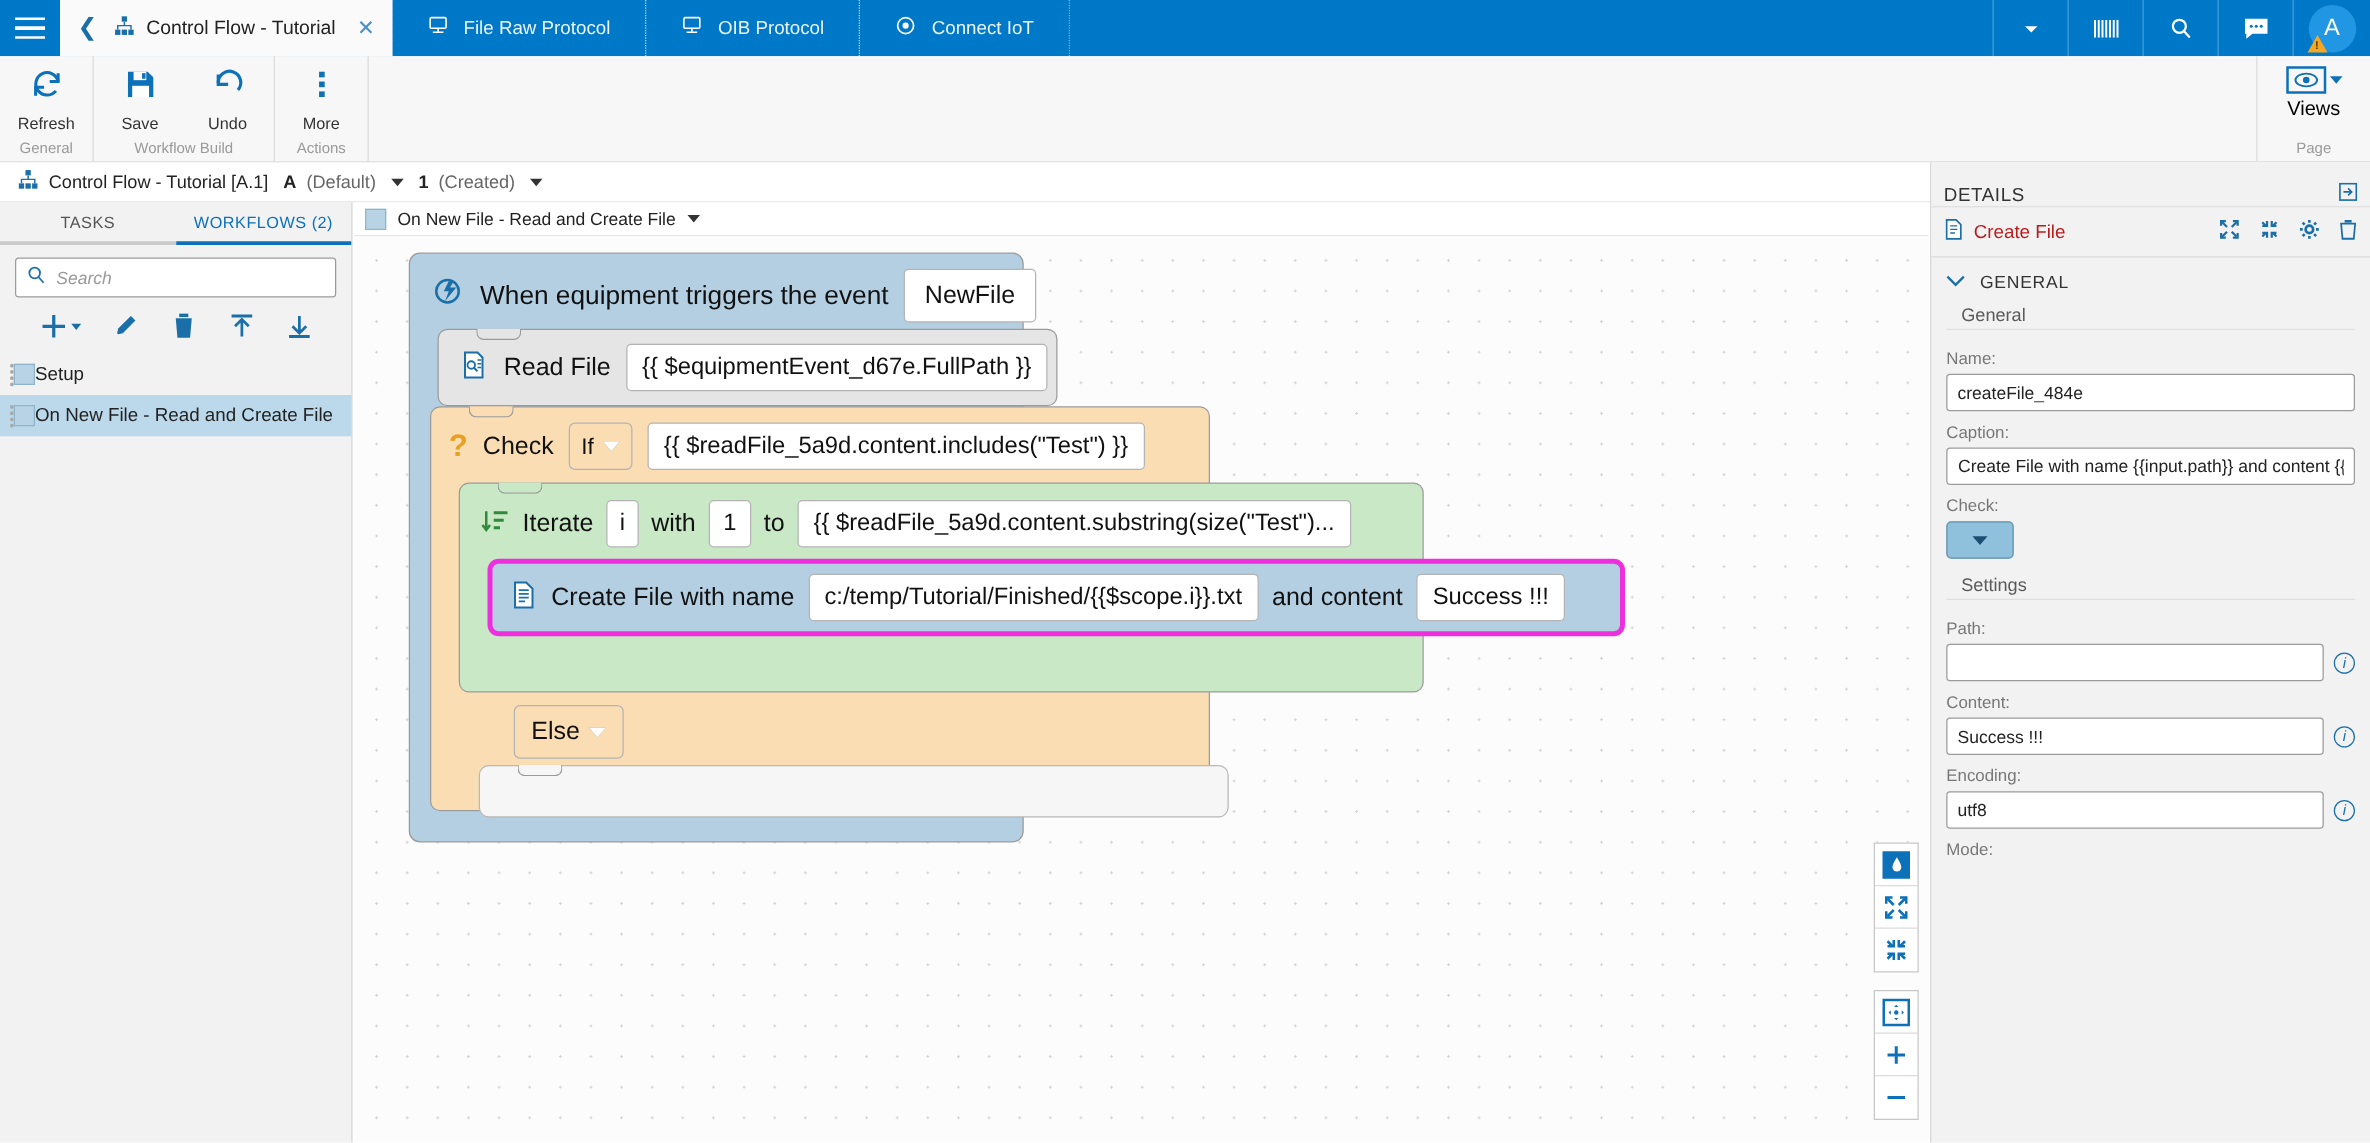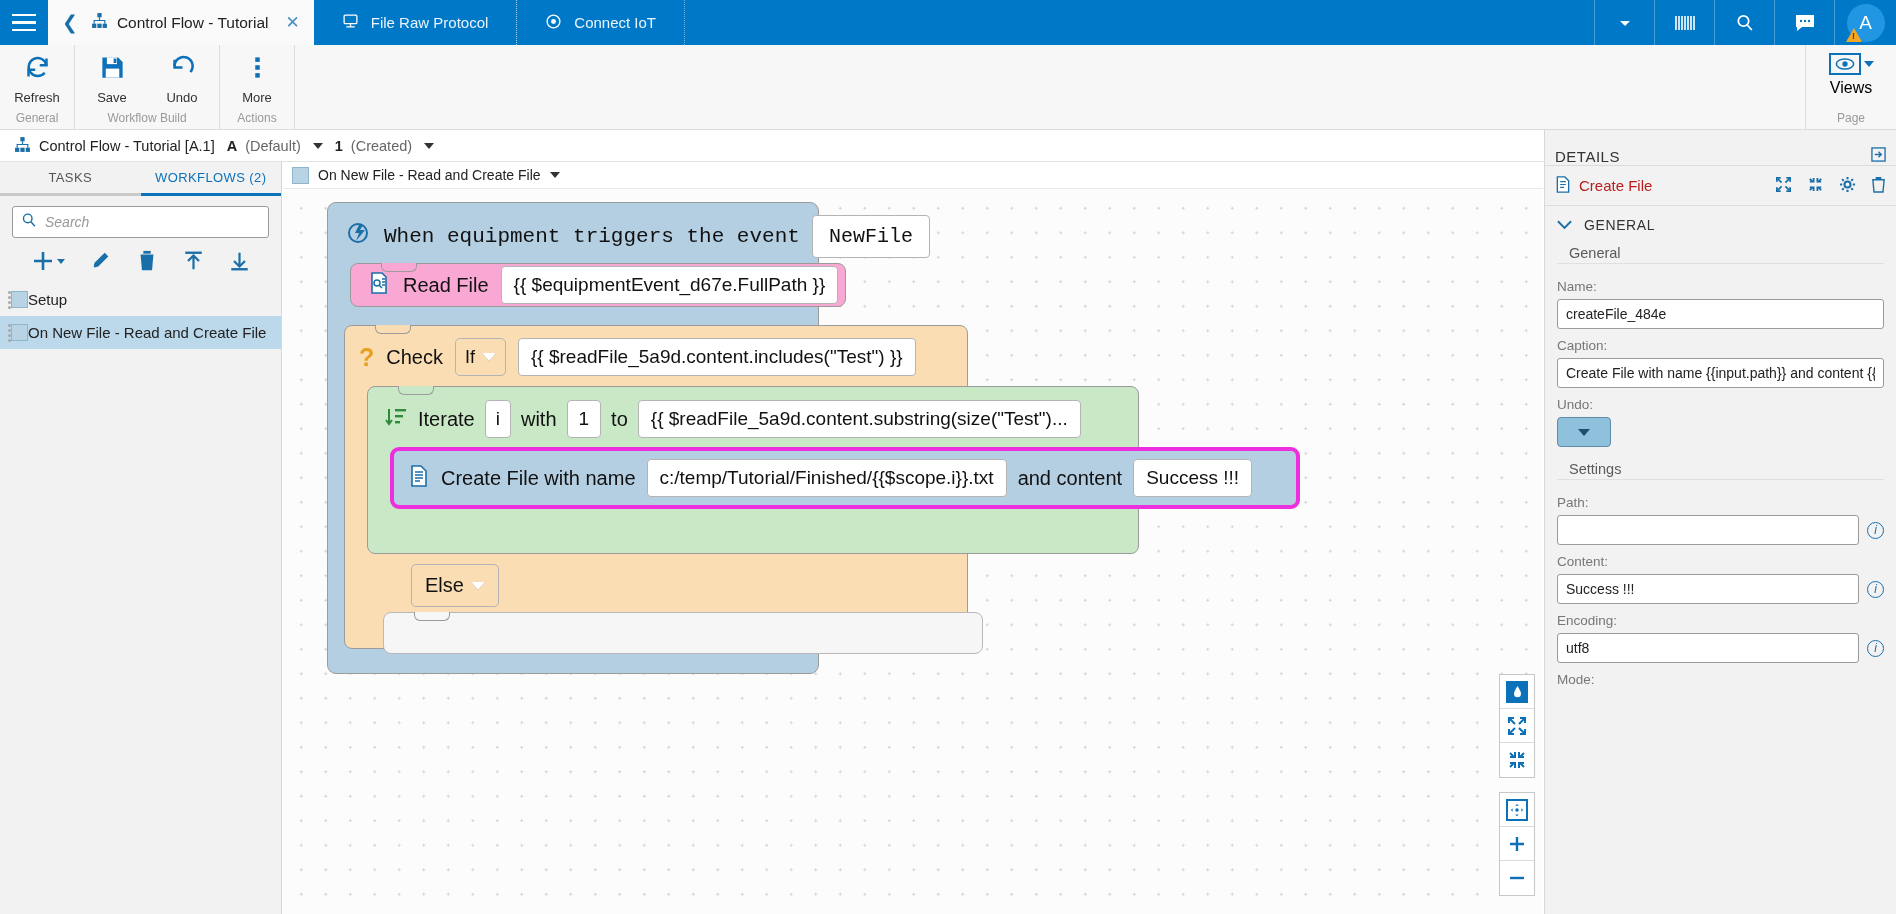--- a/index.html
+++ b/index.html
@@ -146,22 +146,22 @@
     border-radius: 5px; font-size: 18px; color: #111; padding: 6px 9px;
     display: flex; align-items: center; gap: 7px; white-space: nowrap;
     border: 1px solid #b4b4b4; min-height: 38px;
   }
   .pill .dn { width:0;height:0;border-left:7px solid transparent;
     border-right:7px solid transparent;border-top:8px solid #fff;
     filter: drop-shadow(0 0 0.6px #777); }
 
   .b-trigger { left: 44px; top: 12px; width: 492px; height: 472px;
     background: #b4cfe2; border-radius: 9px; }
-  .b-read { left: 22px; top: 60px; width: 496px; height: 44px;
-    background: #f9a8d4; border-radius: 8px; }
+  .b-read { left: 22px; top: 60px; width: 496px; height: 62px;
+    background: #e5e5e5; border-radius: 8px; }
   .b-check { left: 16px; top: 122px; width: 624px; height: 324px;
     background: #fbddb4; border-radius: 8px; }
   .b-iter { left: 22px; top: 60px; width: 772px; height: 168px;
     background: #c9e8c6; border-radius: 8px; }
   .b-create { left: 22px; top: 60px; width: 910px; height: 62px;
     background: #b4cfe2; border-radius: 9px; border: 4px solid #ee2fdd; }
   .b-elsehole { left: 38px; top: 246px; width: 600px; height: 42px;
     background: #f6f6f6; border-radius: 8px; border: 1px solid #b8b8b8;}
   .notch {
     position: absolute; left: 30px; top: -1px; width: 36px; height: 9px;
@@ -235,20 +235,29 @@
       <svg width="17" height="17" viewBox="0 0 16 16">
           <rect x="2" y="2" width="12" height="8" rx="1" fill="none" stroke="#fff" stroke-width="1.2"></rect>
           <path d="M8 10v3M4 13h8" stroke="#fff" stroke-width="1.2"></path>
         </svg>
     </span>
     <span>File Raw Protocol</span>
   </div>
   <div class="tab">
     <span>
       <svg width="17" height="17" viewBox="0 0 16 16">
+          <rect x="2" y="2" width="12" height="8" rx="1" fill="none" stroke="#fff" stroke-width="1.2"></rect>
+          <path d="M8 10v3M4 13h8" stroke="#fff" stroke-width="1.2"></path>
+        </svg>
+    </span>
+    <span>OIB Protocol</span>
+  </div>
+  <div class="tab">
+    <span>
+      <svg width="17" height="17" viewBox="0 0 16 16">
           <circle cx="8" cy="8" r="6" fill="none" stroke="#fff" stroke-width="1.3"></circle>
           <circle cx="8" cy="8" r="2.3" fill="#fff"></circle>
         </svg>
     </span>
     <span>Connect IoT</span>
   </div>
   <div class="topbar-spacer"></div>
   <div class="topright">
     <div class="tr-btn">
       <svg width="16" height="16" viewBox="0 0 16 16">
@@ -460,21 +469,21 @@
 <div class="canvaswrap">
   <div class="canvas-head">
     <span class="sqico"></span>
     <span>On New File - Read and Create File</span>
     <span style="width:0;height:0;border-left:5px solid transparent;border-right:5px solid transparent;border-top:6px solid #333;"></span>
   </div>
 
   <div class="canvas">
 
     <div class="blk b-trigger">
-      <div class="blk-row" style="padding:12px 0 0 18px;font-family:Liberation Mono, monospace;">
+      <div class="blk-row" style="padding:12px 0 0 18px;">
         <span>
           <svg width="26" height="26" viewBox="0 0 26 26">
               <circle cx="12" cy="12" r="9" fill="none" stroke="#1b6fa8" stroke-width="2"></circle>
               <path d="M13 4l-4 8h4l-3 8 9-11h-5l3-5z" fill="#1b6fa8"></path>
             </svg>
         </span>
         <span class="blk-label" style="font-size:21px;">When equipment triggers the event</span>
         <span class="field" style="font-size:20px;padding:9px 16px;">NewFile</span>
       </div>
 
@@ -660,21 +669,21 @@
   <div class="fldlbl">Name:</div>
   <div class="fldrow">
     <input class="txtin" type="text" value="createFile_484e" style="">
   </div>
 
   <div class="fldlbl">Caption:</div>
   <div class="fldrow">
     <input class="txtin" type="text" value="Create File with name {{input.path}} and content {{cc" style="">
   </div>
 
-  <div class="fldlbl">Undo:</div>
+  <div class="fldlbl">Check:</div>
   <div class="colorbtn">
     <span class="dn"></span>
   </div>
 
   <div class="subhdr" style="margin-top:10px;">Settings</div>
 
   <div class="fldlbl">Path:</div>
   <div class="fldrow">
     <input class="txtin" type="text" value="" style="">
     <span class="infoico">i</span>

